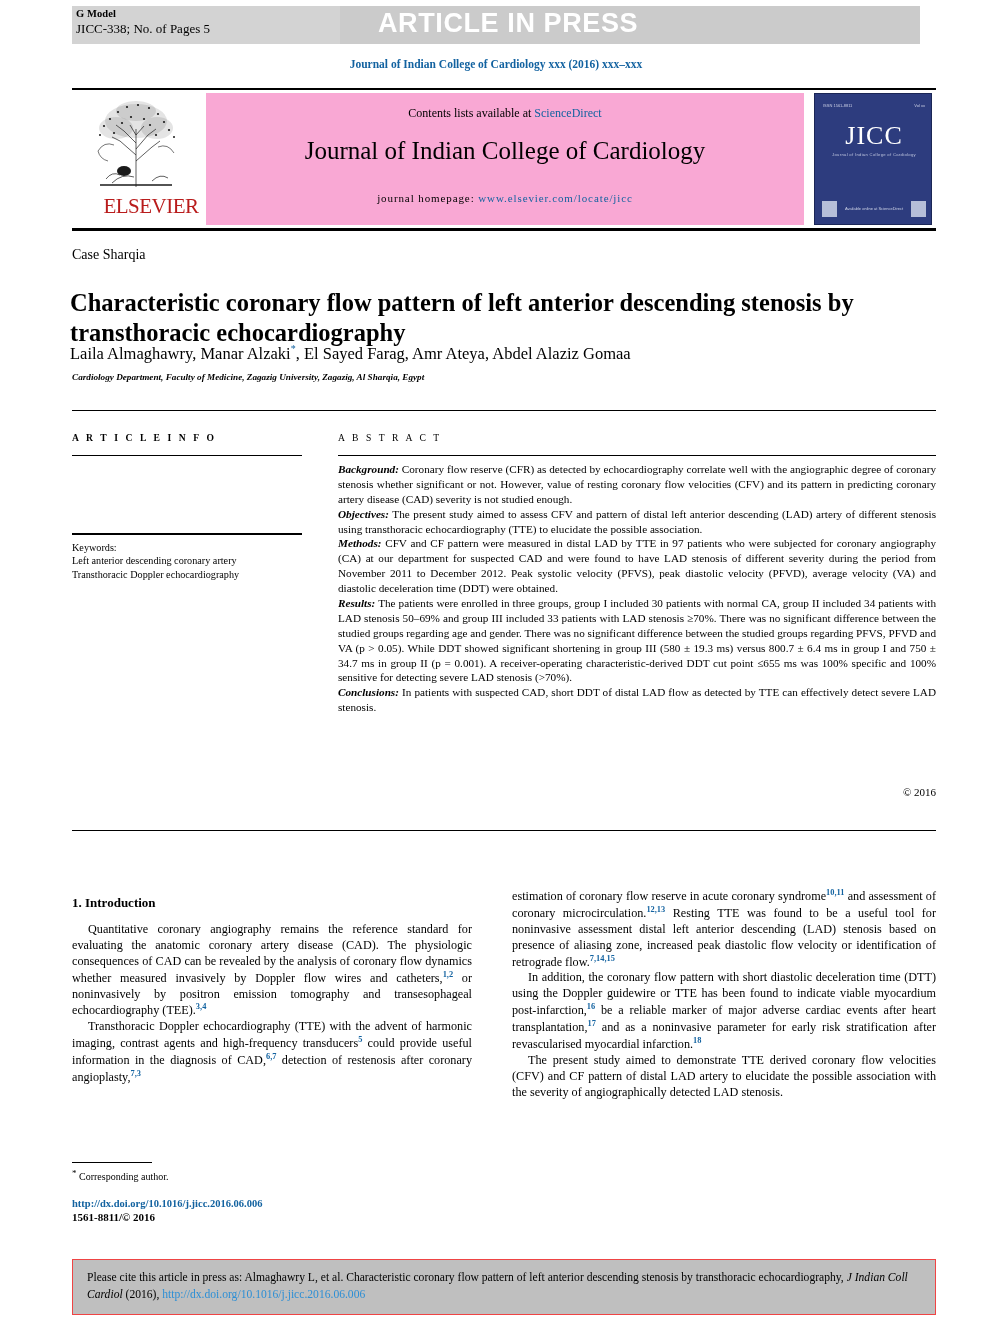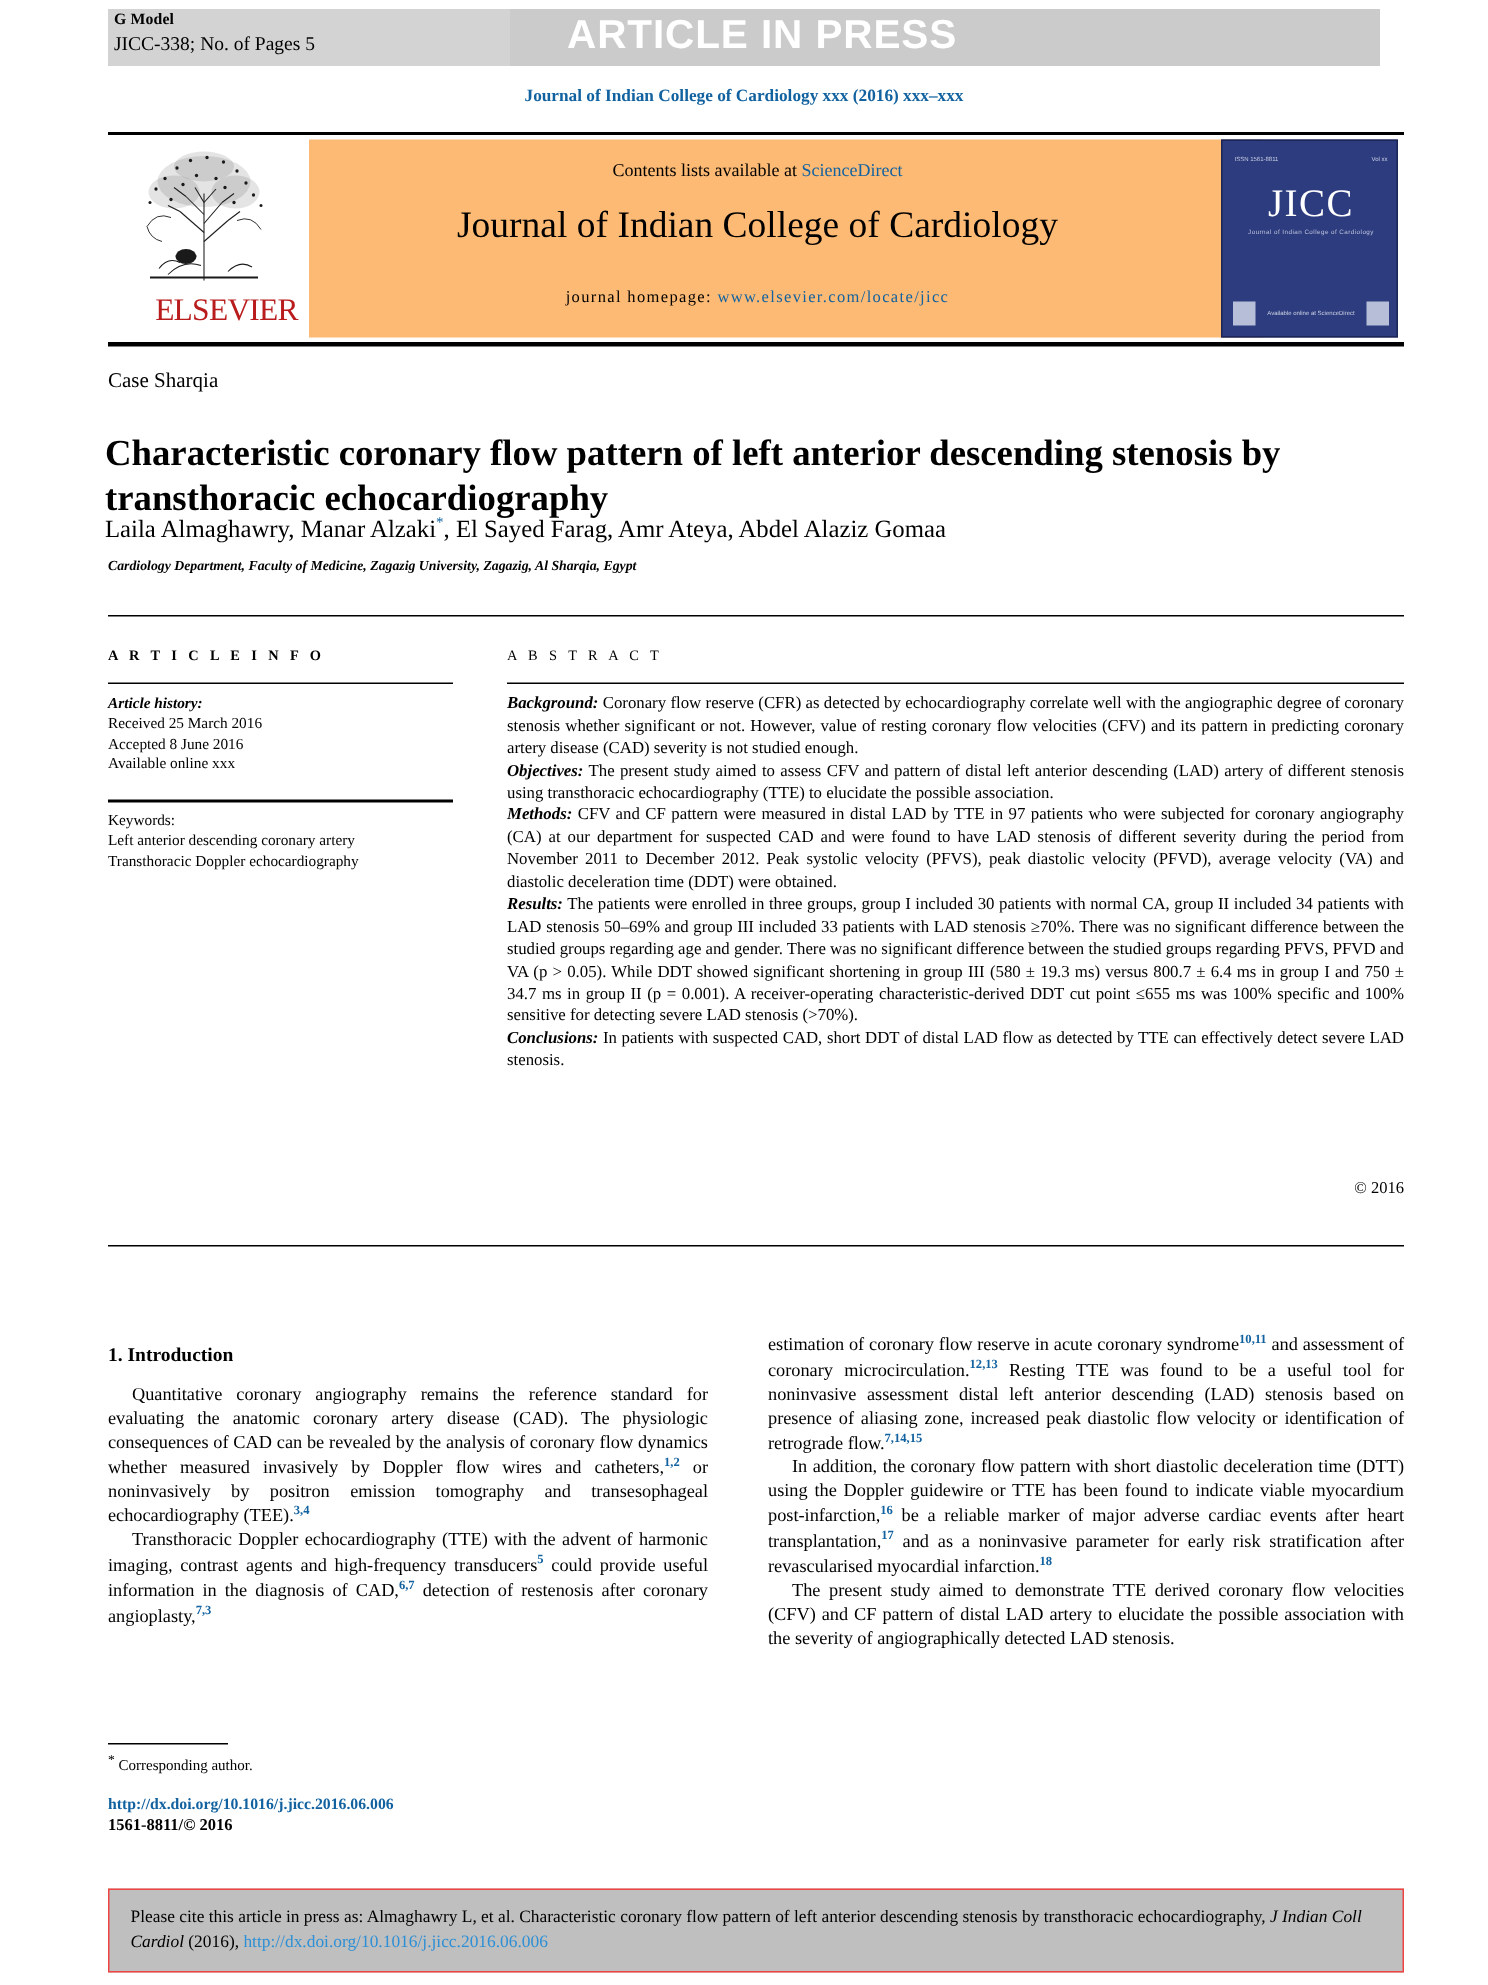--- a/index.html
+++ b/index.html
@@ -27,21 +27,21 @@
     color:#1262a0;font-size:11.5px;font-weight:bold;font-family:"Liberation Serif",serif;}
 
   
   .mast{position:absolute;left:72px;top:88px;width:864px;}
   .mast-rule{position:absolute;left:0;top:0;width:864px;height:2px;background:#000;}
   .mast-rule-bottom{position:absolute;left:0;top:140px;width:864px;height:3px;background:#000;}
   .elsevier{position:absolute;left:2px;top:5px;width:122px;height:132px;}
   .tree{position:absolute;left:12px;top:2px;width:100px;height:98px;}
   .elsevier-word{position:absolute;left:16px;top:101px;width:122px;text-align:center;
      font-family:"Liberation Serif",serif;font-size:21px;color:#b91c1c;letter-spacing:-.5px;}
-  .mast-center{position:absolute;left:134px;top:5px;width:598px;height:132px;background:#fdba74;padding-left:38px;}
+  .mast-center{position:absolute;left:134px;top:5px;width:598px;height:132px;background:#f9a8d4;}
   .cl-line{position:absolute;left:0;top:13px;width:598px;text-align:center;font-size:12px;}
   .cl-line .sd{color:#1262a0;}
   .jtitle{position:absolute;left:0;top:44px;width:598px;text-align:center;font-size:25px;
      font-family:"Liberation Serif",serif;}
   .jhome{position:absolute;left:0;top:99px;width:598px;text-align:center;font-size:11px;
      letter-spacing:.9px;}
   .jhome .url{color:#1262a0;}
   .cover{position:absolute;left:742px;top:5px;width:118px;height:132px;background:#2d3c7e;
      border:1px solid #1b2656;box-sizing:border-box;}
   .cover-top{position:absolute;left:8px;top:9px;width:102px;font-size:4px;color:#c9cee4;
@@ -211,26 +211,20 @@
     <span>Laila Almaghawry, Manar Alzaki</span><sup>*</sup><span>, El Sayed Farag, Amr Ateya, Abdel Alaziz Gomaa</span>
   </div>
   <div class="affil">Cardiology Department, Faculty of Medicine, Zagazig University, Zagazig, Al Sharqia, Egypt</div>
 
   <div class="colrule-top"></div>
   <div class="info-head">A R T I C L E   I N F O</div>
   <div class="abs-head">A B S T R A C T</div>
   <div class="info-rule"></div>
   <div class="abs-rule"></div>
 
-  <div class="info-col">
-    <div class="lbl">Article history:</div>
-    <div>Received 25 March 2016</div>
-    <div>Accepted 8 June 2016</div>
-    <div>Available online xxx</div>
-  </div>
   <div class="info-rule2"></div>
   <div class="info-kw">
     <div class="lbl">Keywords:</div>
     <div>Left anterior descending coronary artery</div>
     <div>Transthoracic Doppler echocardiography</div>
   </div>
 
   <div class="abstract">
     <p><span class="lbl">Background:</span><span> Coronary flow reserve (CFR) as detected by echocardiography correlate well with the angiographic degree of coronary stenosis whether significant or not. However, value of resting coronary flow velocities (CFV) and its pattern in predicting coronary artery disease (CAD) severity is not studied enough.</span></p>
     <p><span class="lbl">Objectives:</span><span> The present study aimed to assess CFV and pattern of distal left anterior descending (LAD) artery of different stenosis using transthoracic echocardiography (TTE) to elucidate the possible association.</span></p>

